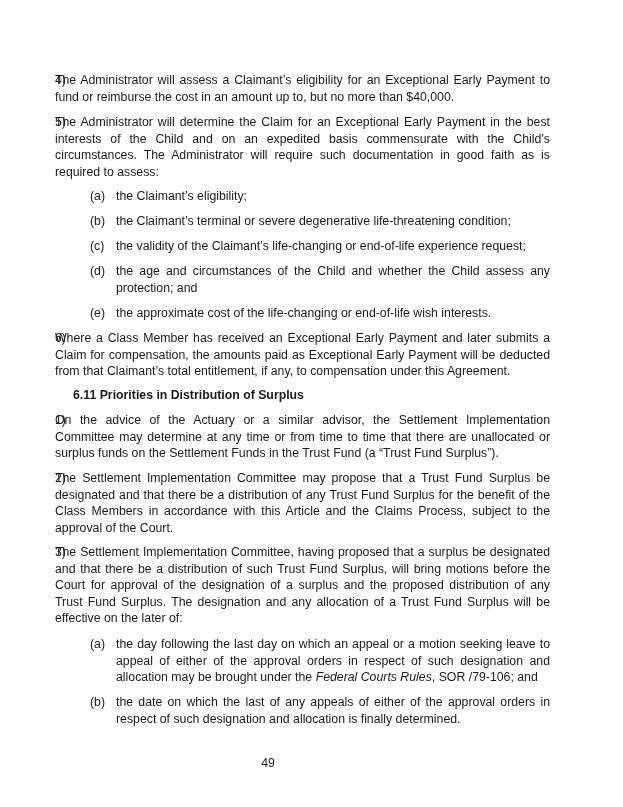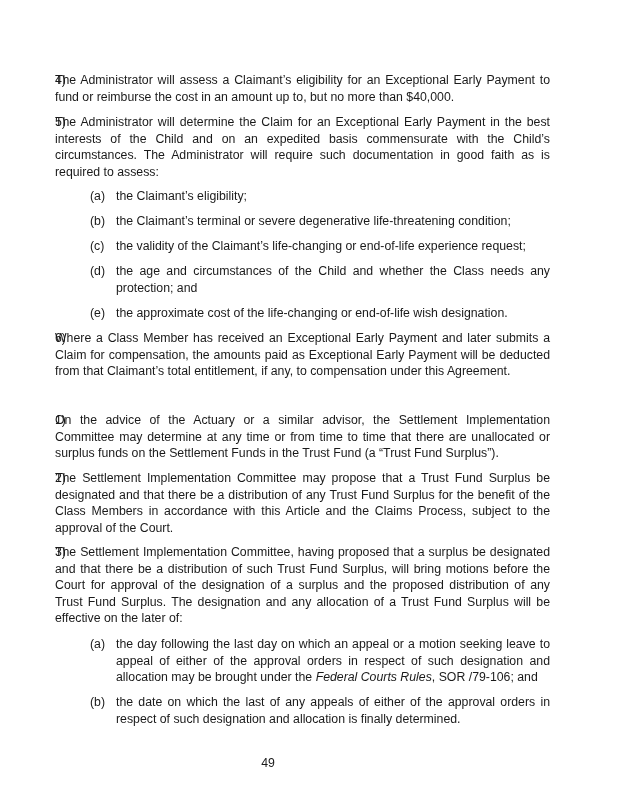--- a/index.html
+++ b/index.html
@@ -91,32 +91,33 @@
   <div class="sub" style="top:213px;">
     <span class="num">(b)</span>
     <div class="body">the Claimant’s terminal or severe degenerative life-threatening condition;</div>
   </div>
   <div class="sub" style="top:238px;">
     <span class="num">(c)</span>
     <div class="body">the validity of the Claimant’s life-changing or end-of-life experience request;</div>
   </div>
   <div class="sub" style="top:263px;">
     <span class="num">(d)</span>
-    <div class="body">the age and circumstances of the Child and whether the Class needs any protection; and</div>
+    <div class="body">the age and circumstances of the Child and whether the Child assess any protection; and</div>
   </div>
   <div class="sub" style="top:305px;">
     <span class="num">(e)</span>
-    <div class="body">the approximate cost of the life-changing or end-of-life wish designation.</div>
+    <div class="body">the approximate cost of the life-changing or end-of-life wish interests.</div>
   </div>
 
   <div class="item" style="top:330px;">
     <span class="num">6)</span>
     <div class="body">Where a Class Member has received an Exceptional Early Payment and later submits a Claim for compensation, the amounts paid as Exceptional Early Payment will be deducted from that Claimant’s total entitlement, if any, to compensation under this Agreement.</div>
   </div>
 
+  <div class="heading" style="top:387px;">6.11 Priorities in Distribution of Surplus</div>
 
   <div class="item" style="top:412px;">
     <span class="num">1)</span>
     <div class="body"><span>On the advice of the Actuary or a similar advisor, the Settlement Implementation Committee may determine at any time or from time to time that there are unallocated or surplus funds on the Settlement Funds in the Trust Fund (a “</span><b>Trust Fund Surplus</b><span>”).</span></div>
   </div>
 
   <div class="item" style="top:470px;">
     <span class="num">2)</span>
     <div class="body">The Settlement Implementation Committee may propose that a Trust Fund Surplus be designated and that there be a distribution of any Trust Fund Surplus for the benefit of the Class Members in accordance with this Article and the Claims Process, subject to the approval of the Court.</div>
   </div>

